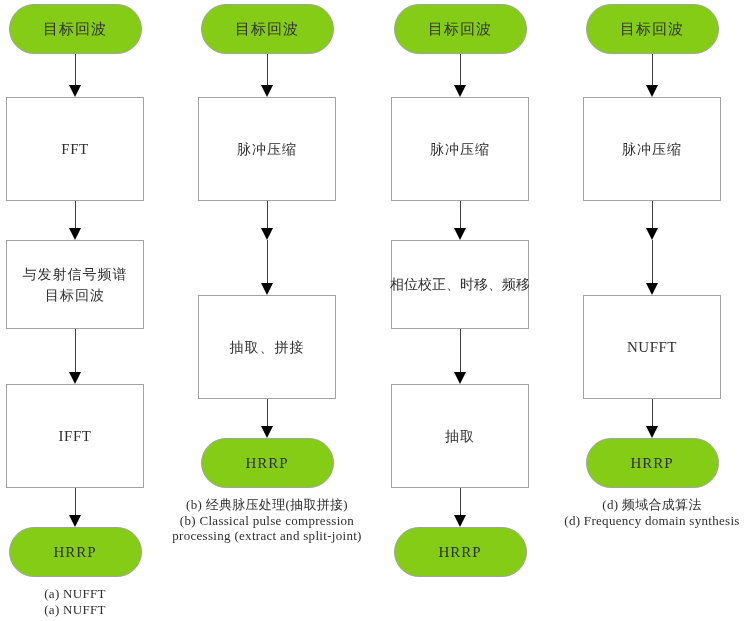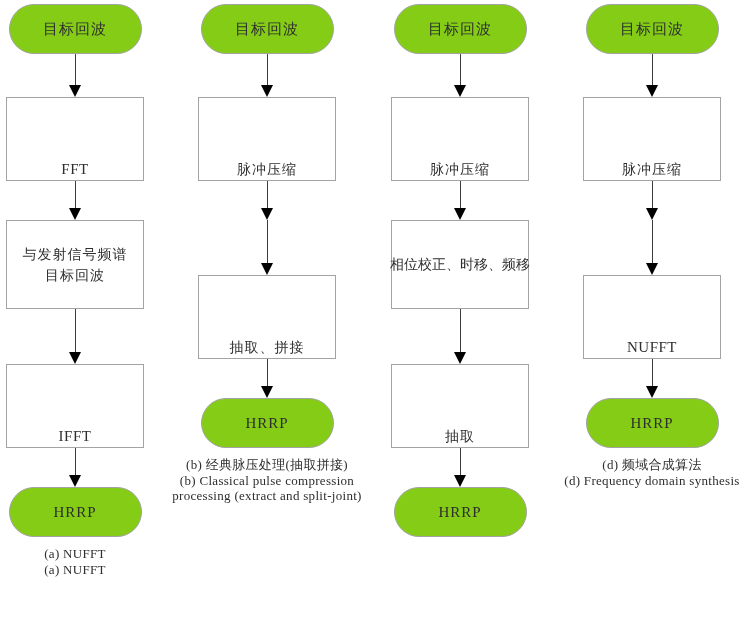--- a/index.html
+++ b/index.html
@@ -34,21 +34,21 @@
 
   .box {
     box-sizing: border-box;
     width: 138px; flex: none;
     border: 1px solid var(--border, #a3a3a3);
     display: flex; align-items: center; justify-content: center;
     text-align: center;
     font-size: 14px; line-height: 21px; letter-spacing: 1px;
     background: #fff;
   }
-  .box.b1, .box.b3 { height: 84px; align-items: flex-end; }
+  .box.b1, .box.b3 { height: 104px; }
   .box.b2 { height: 89px; }
   .box .lbl { white-space: pre-line; }
   .box .lbl.tight { font-size: 14px; letter-spacing: 0; white-space: nowrap; }
   .box .lbl.latin { letter-spacing: 0.5px; font-size: 15px; }
 
   .arrow {
     flex: none;
     display: flex; flex-direction: column; align-items: center;
     width: 100%;
   }

